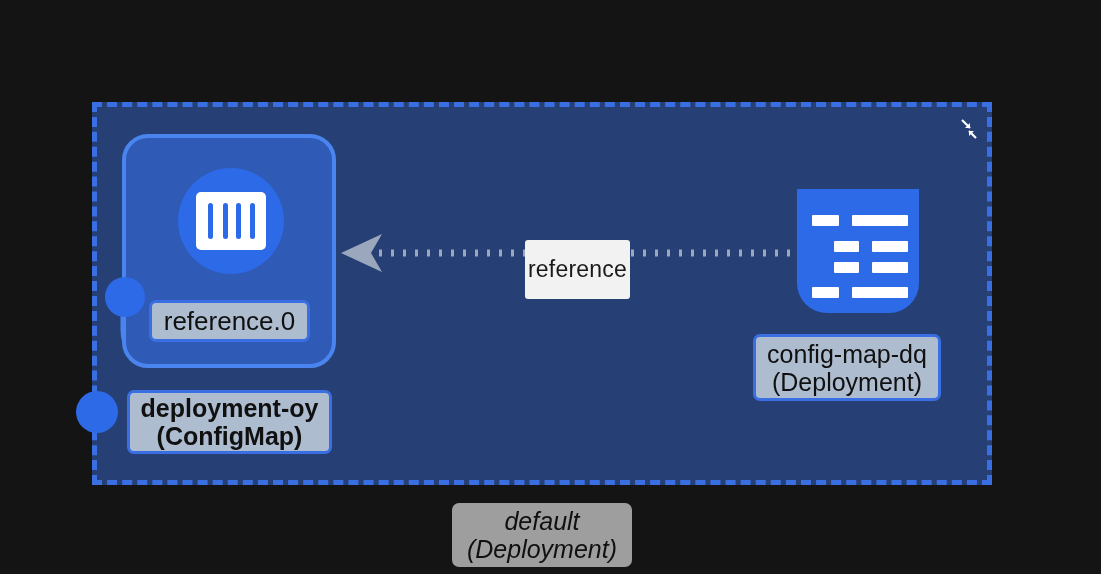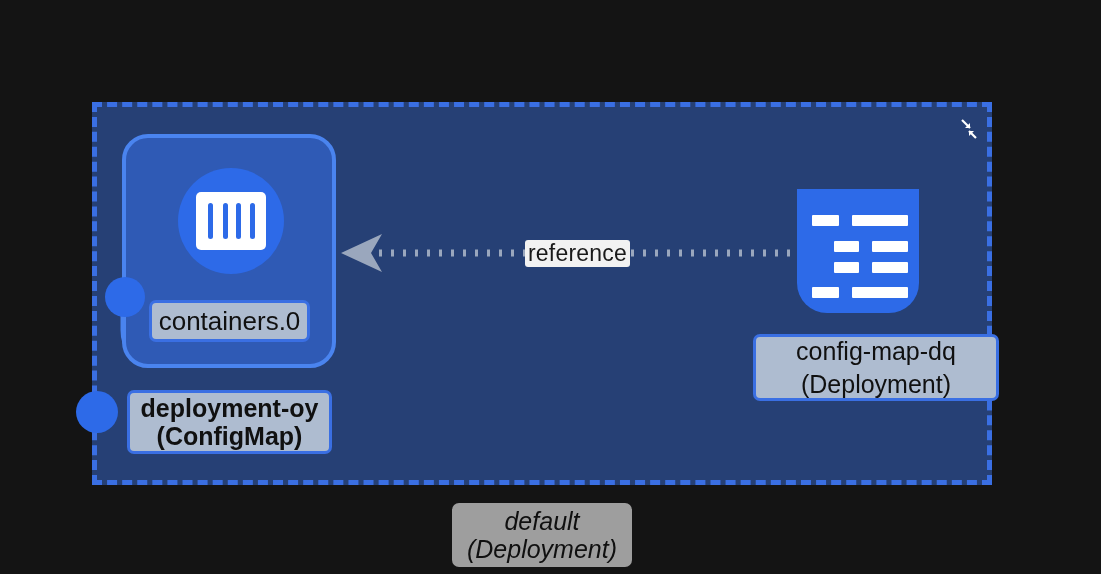--- a/index.html
+++ b/index.html
@@ -106,21 +106,21 @@
     align-items: center;
     justify-content: center;
     box-sizing: border-box;
     white-space: pre;
   }
   .pill-containers {
     left: 149px; top: 300px; width: 161px; height: 42px;
     font-size: 26px;
   }
   .pill-deployment { left: 127px; top: 390px; width: 205px; height: 64px; font-weight: bold; }
-  .pill-configmap  { left: 753px; top: 334px; width: 246px; height: 67px; justify-content: space-between; }
+  .pill-configmap  { left: 753px; top: 334px; width: 188px; height: 67px; }
   .pill-namespace {
     left: 452px; top: 503px; width: 180px; height: 64px;
     background: #9e9e9e; border: none; font-style: italic;
   }
 
   
   .badge {
     position: absolute;
     border-radius: 50%;
     background: #2d6ae8;
@@ -130,21 +130,21 @@
 
   .svg-layer { position: absolute; inset: 0; width: 1101px; height: 574px; pointer-events: none; }
 
   .edge-label {
     position: absolute;
     left: 525px;
     top: 240px;
     font-size: 23px;
     color: #1a1a1a;
     background: #f2f2f2;
-    padding: 0 3px;
+    padding: 16px 3px;
     border-radius: 3px;
     letter-spacing: 0.2px;
   }
 </style>
 </head>
 <body>
 
 <div id="canvas">
 
   <div class="ns-group"></div>
@@ -201,21 +201,21 @@
     <span class="cm-row" style="left:15px; top:98px; width:27px;"></span>
     <span class="cm-row" style="left:55px; top:98px; width:56px;"></span>
   </div>
 
   <div class="badge badge-containers"></div>
   <div class="badge badge-deployment"></div>
 
   <div class="edge-label">reference</div>
 
   <div class="pill pill-containers">
-    <span>containers.0</span>
+    <span>reference.0</span>
   </div>
 
   <div class="pill pill-deployment">
     <span>deployment-oy</span>
     <span>(ConfigMap)</span>
   </div>
 
   <div class="pill pill-configmap">
     <span>config-map-dq</span>
     <span>(Deployment)</span>

